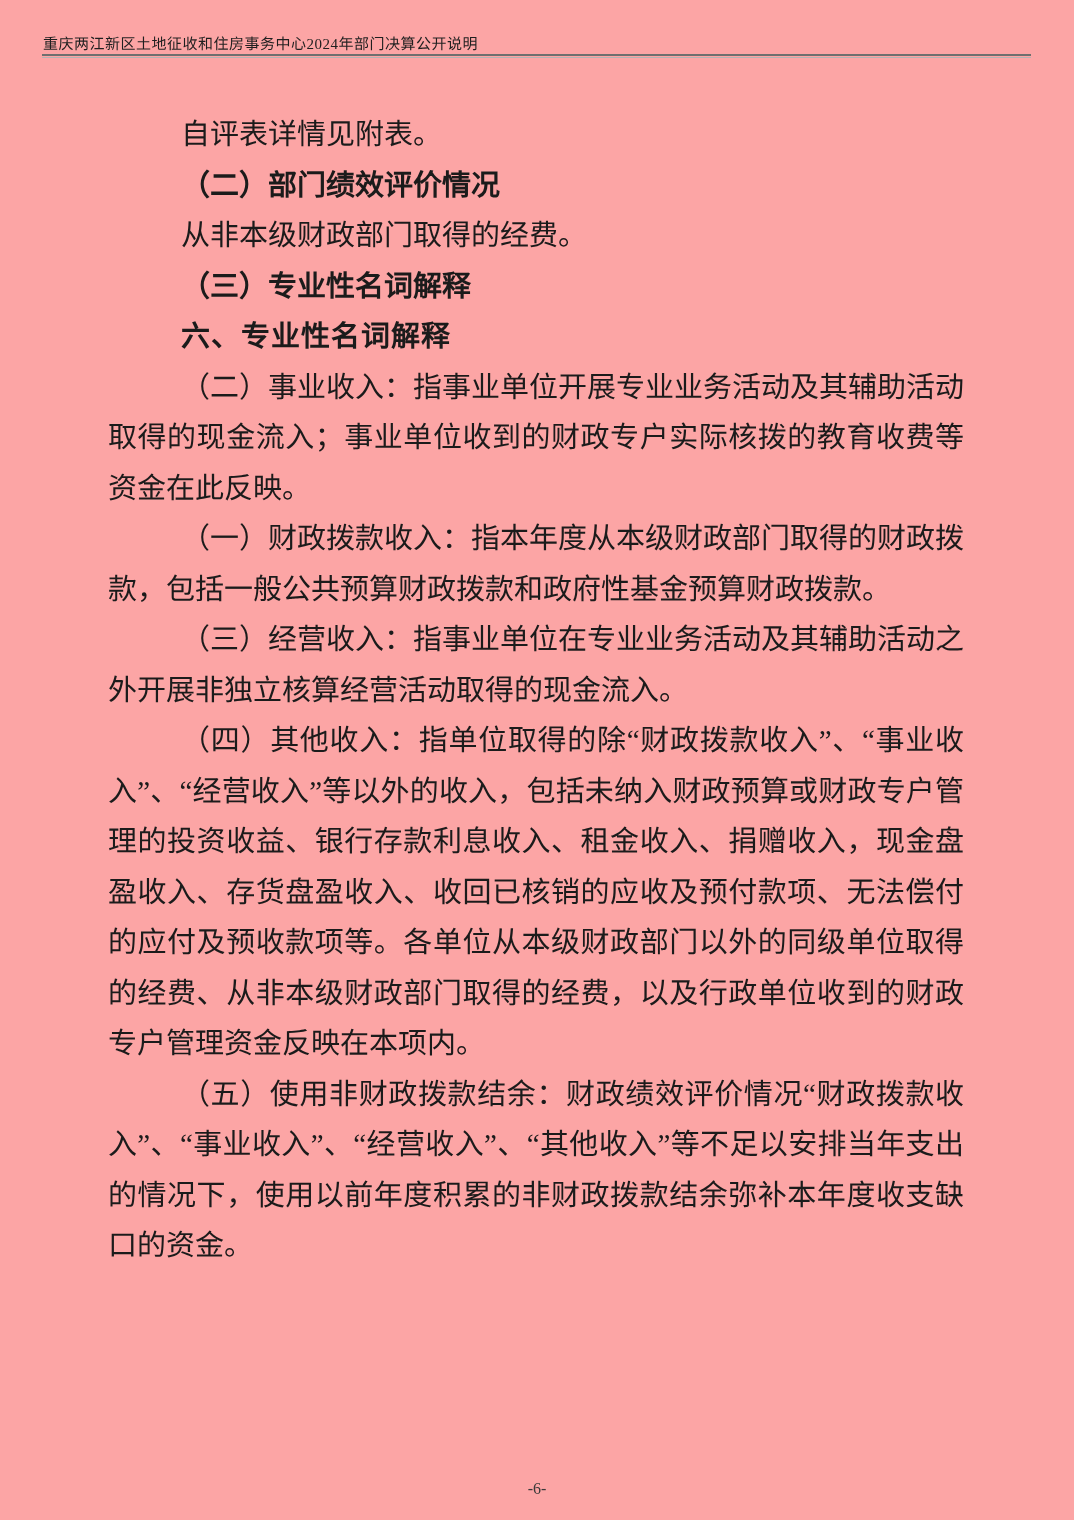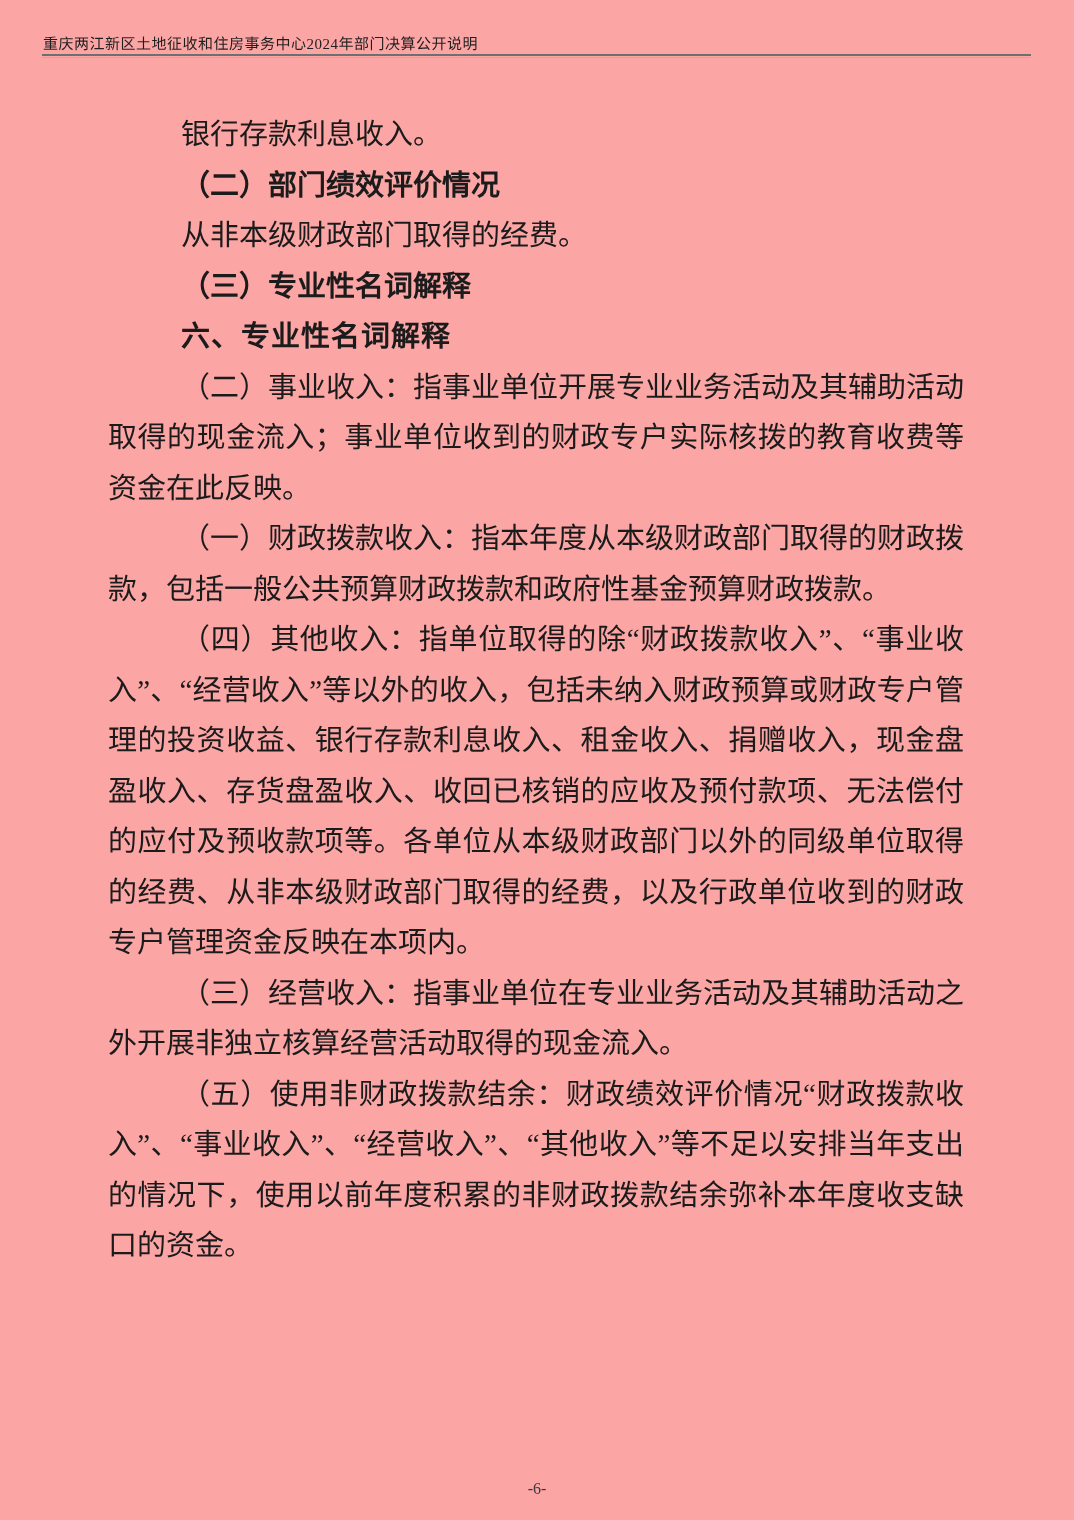--- a/index.html
+++ b/index.html
@@ -66,29 +66,29 @@
 </head>
 <body>
 
 <div class="page">
 
   <div class="header-text">重庆两江新区土地征收和住房事务中心2024年部门决算公开说明</div>
 
   <div class="header-rule"></div>
 
   <div class="doc-body">
-    <p class="p">银行存款利息收入。</p>
+    <p class="p">自评表详情见附表。</p>
     <p class="h3">（二）部门绩效评价情况</p>
     <p class="p">从非本级财政部门取得的经费。</p>
     <p class="h3">（三）专业性名词解释</p>
     <p class="h2">六、专业性名词解释</p>
     <p class="p">（二）事业收入：指事业单位开展专业业务活动及其辅助活动取得的现金流入；事业单位收到的财政专户实际核拨的教育收费等资金在此反映。</p>
     <p class="p">（一）财政拨款收入：指本年度从本级财政部门取得的财政拨款，包括一般公共预算财政拨款和政府性基金预算财政拨款。</p>
+    <p class="p">（三）经营收入：指事业单位在专业业务活动及其辅助活动之外开展非独立核算经营活动取得的现金流入。</p>
     <p class="p">（四）其他收入：指单位取得的除“财政拨款收入”、“事业收入”、“经营收入”等以外的收入，包括未纳入财政预算或财政专户管理的投资收益、银行存款利息收入、租金收入、捐赠收入，现金盘盈收入、存货盘盈收入、收回已核销的应收及预付款项、无法偿付的应付及预收款项等。各单位从本级财政部门以外的同级单位取得的经费、从非本级财政部门取得的经费，以及行政单位收到的财政专户管理资金反映在本项内。</p>
-    <p class="p">（三）经营收入：指事业单位在专业业务活动及其辅助活动之外开展非独立核算经营活动取得的现金流入。</p>
     <p class="p">（五）使用非财政拨款结余：财政绩效评价情况“财政拨款收入”、“事业收入”、“经营收入”、“其他收入”等不足以安排当年支出的情况下，使用以前年度积累的非财政拨款结余弥补本年度收支缺口的资金。</p>
   </div>
 
   <div class="footer">
     <span>-6-</span>
   </div>
 
 </div>
 
 </body></html>

